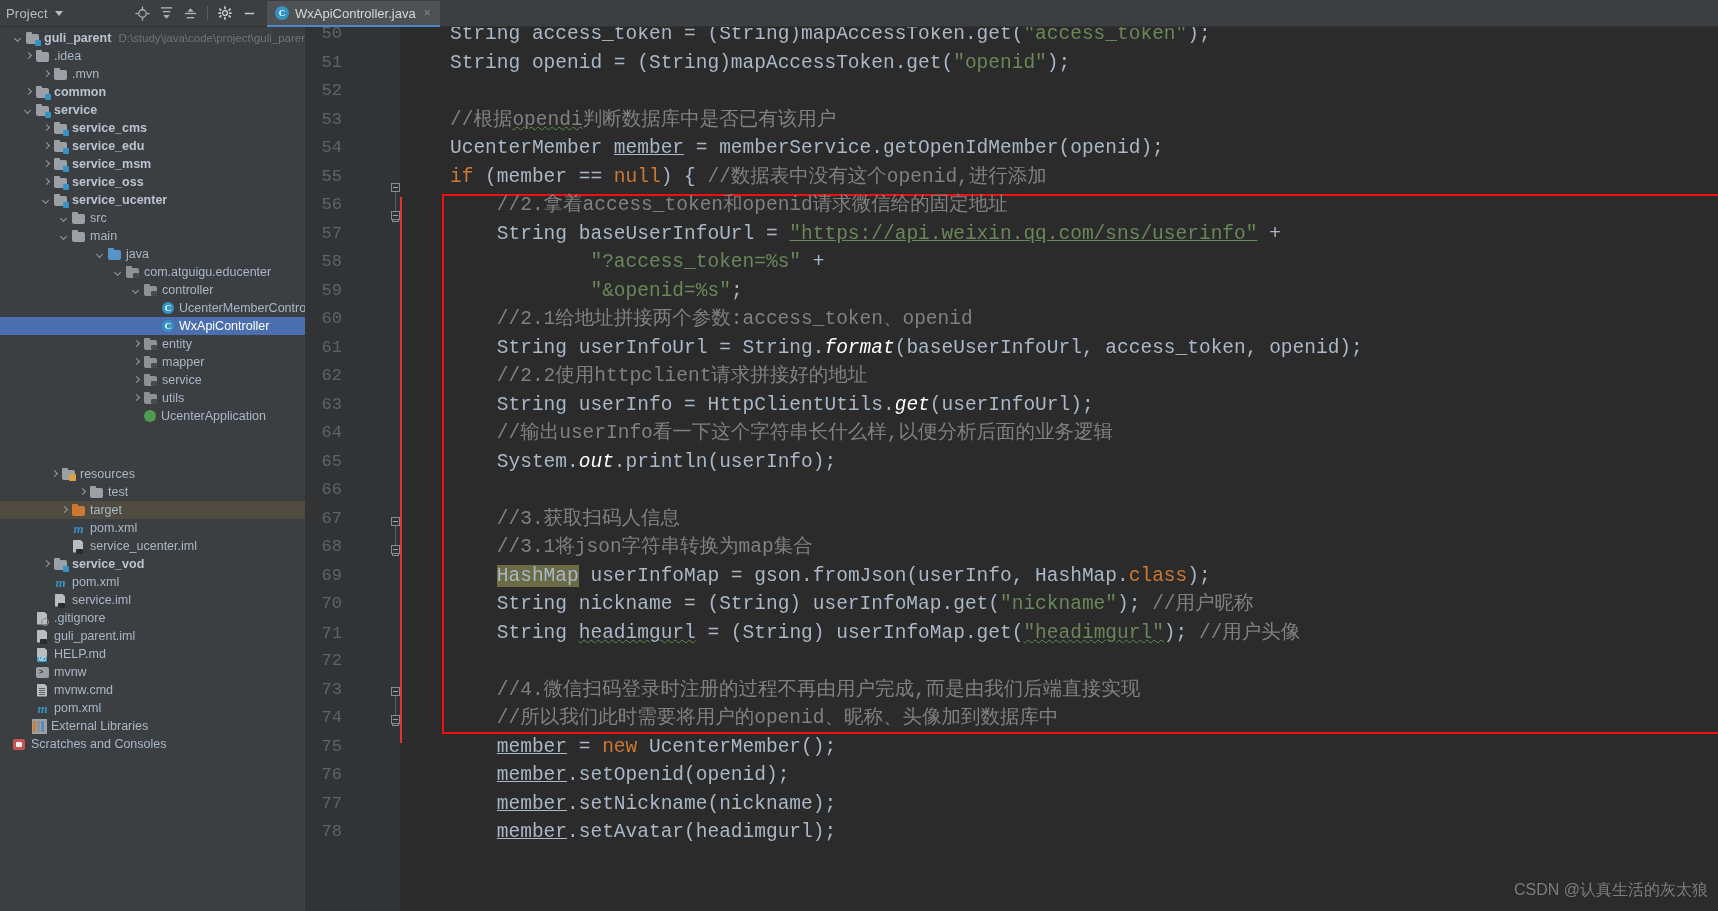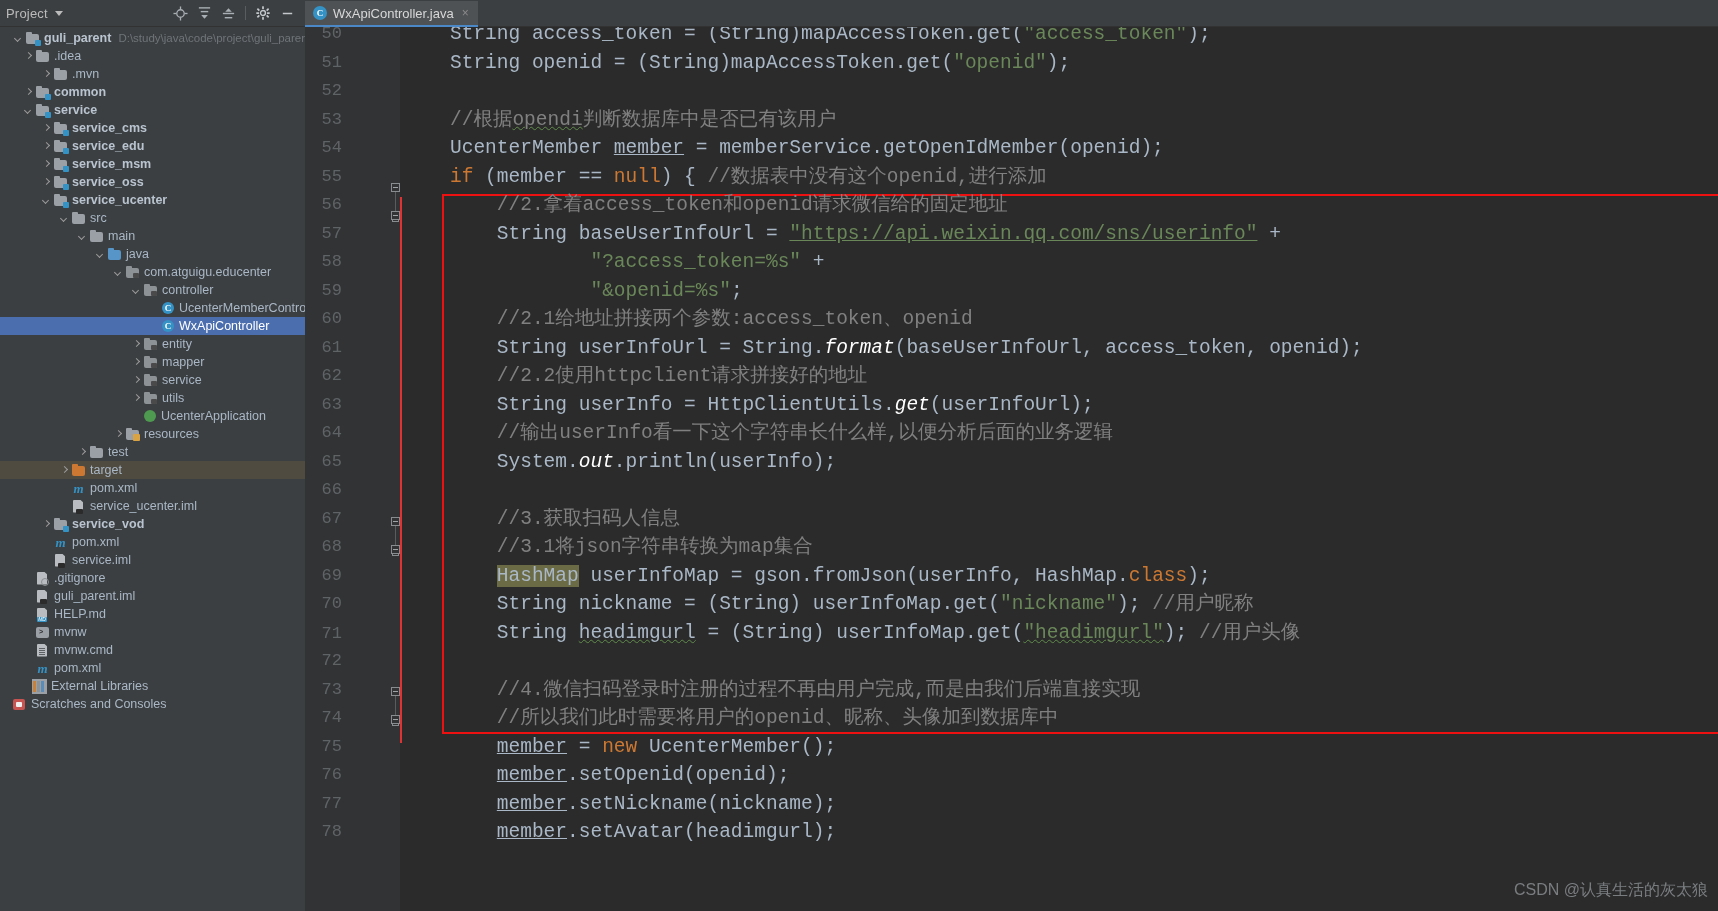--- a/index.html
+++ b/index.html
@@ -20,21 +20,21 @@
 
   
   .topbar {
     height: 27px;
     display: flex;
     align-items: stretch;
     background: #3c3f41;
     flex: none;
   }
   .tool-title-area {
-    width: 305px;
+    width: 267px;
     display: flex;
     align-items: center;
     background: #3c3f41;
     padding-left: 6px;
     border-bottom: 1px solid #323232;
   }
   .tool-title {
     color: #bbbbbb;
     font-size: 13px;
     letter-spacing: .2px;
@@ -632,21 +632,21 @@
           <span class="ico folder">
             <i class="badge"></i>
           </span>
           <span class="rlabel bold">service_ucenter</span>
         </div>
         <div class="row" style="padding-left: 59px;">
           <span class="arrow open"></span>
           <span class="ico folder"></span>
           <span class="rlabel">src</span>
         </div>
-        <div class="row" style="padding-left: 77px;">
+        <div class="row" style="padding-left: 59px;">
           <span class="arrow open"></span>
           <span class="ico folder"></span>
           <span class="rlabel">main</span>
         </div>
         <div class="row" style="padding-left: 95px;">
           <span class="arrow open"></span>
           <span class="ico folder src"></span>
           <span class="rlabel">java</span>
         </div>
         <div class="row" style="padding-left: 113px;">
@@ -699,21 +699,21 @@
           <span class="ico pkgfolder">
             <i class="badge pkg"></i>
           </span>
           <span class="rlabel">utils</span>
         </div>
         <div class="row" style="padding-left: 131px;">
           <span class="arrow"></span>
           <span class="ico springcls"></span>
           <span class="rlabel">UcenterApplication</span>
         </div>
-        <div class="row" style="padding-left: 113px;">
+        <div class="row" style="padding-left: 49px; margin-top: 40px;">
           <span class="arrow closed"></span>
           <span class="ico resfolder">
             <i class="stripes"></i>
           </span>
           <span class="rlabel">resources</span>
         </div>
         <div class="row" style="padding-left: 77px;">
           <span class="arrow closed"></span>
           <span class="ico folder"></span>
           <span class="rlabel">test</span>

